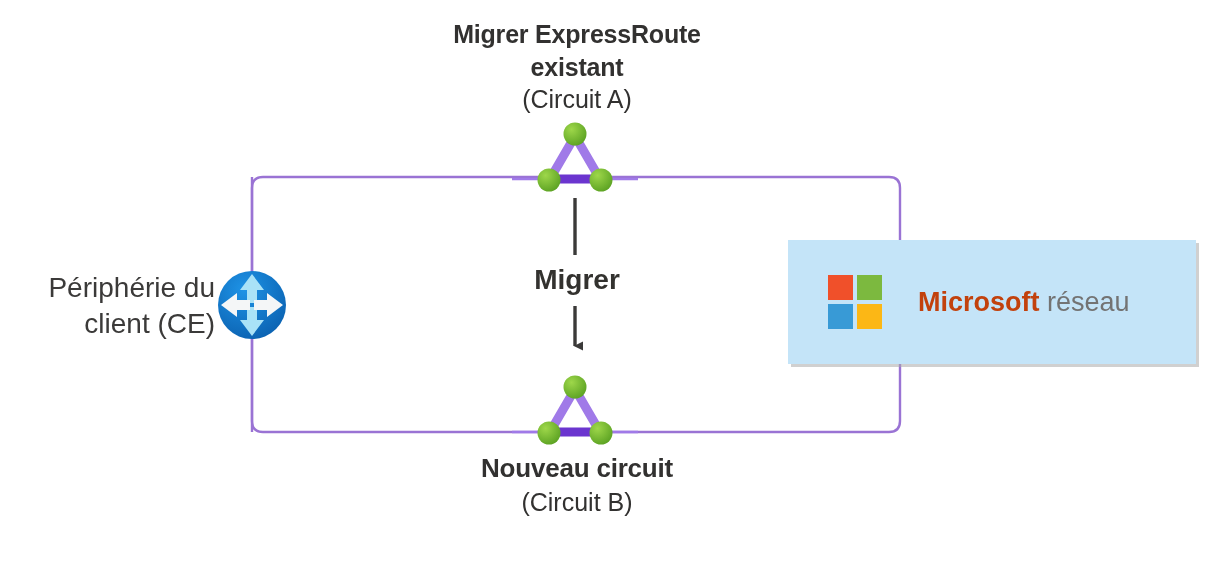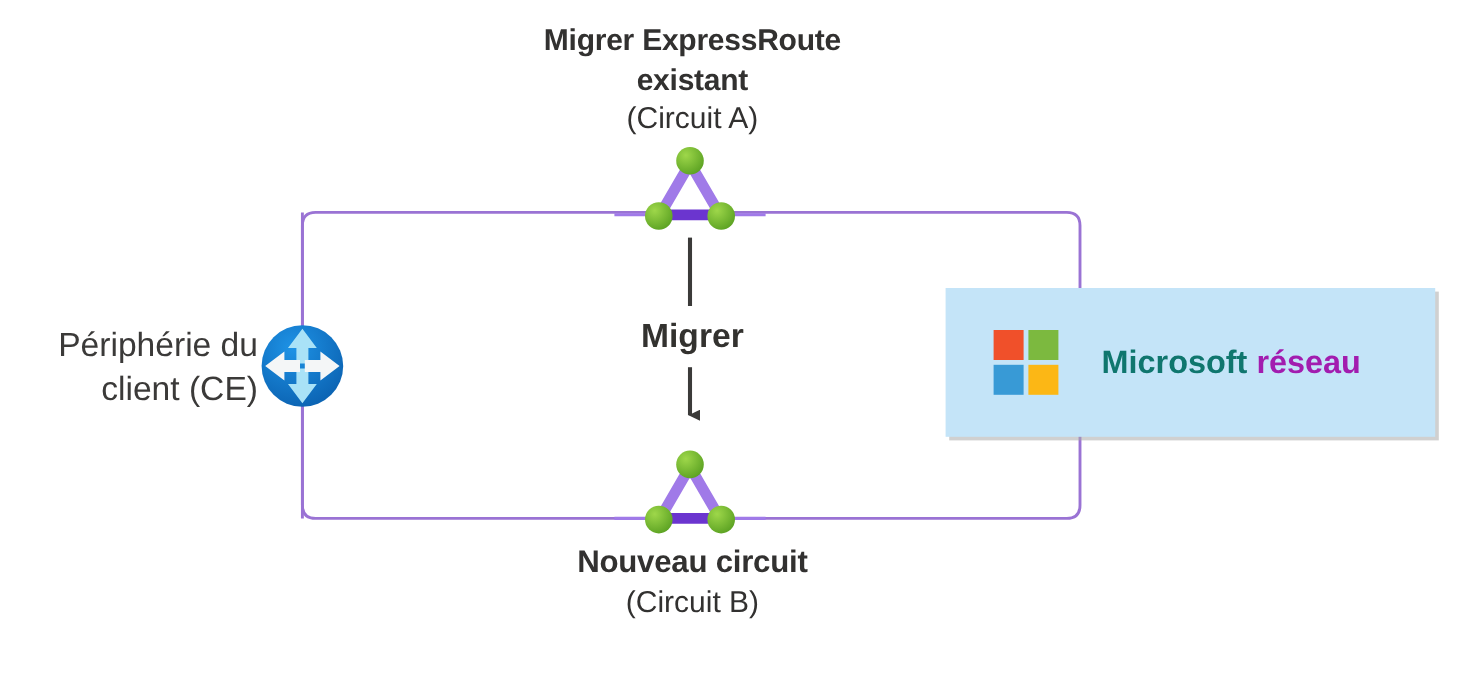--- a/index.html
+++ b/index.html
@@ -116,25 +116,25 @@
     gap: 4px;
   }
   #ms-logo span { display: block; }
   #ms-text {
     margin-left: 36px;
     font-size: 27px;
     white-space: nowrap;
   }
   #ms-text .ms-strong {
     font-weight: bold;
-    color: #0f766e;
+    color: #c2410c;
   }
   #ms-text .ms-light {
-    font-weight: bold;
-    color: #a21caf;
+    font-weight: normal;
+    color: #737373;
   }
 </style>
 </head>
 <body>
 
 <div id="diagram">
 
   <svg class="layer" viewBox="0 0 1214 572" xmlns="http://www.w3.org/2000/svg">
 
     <path d="M 252 305 L 252 188 Q 252 177 263 177 L 889 177 Q 900 177 900 188 L 900 421 Q 900 432 889 432 L 263 432 Q 252 432 252 421 L 252 305" fill="none" stroke="#9a73d4" stroke-width="2.4"></path>

